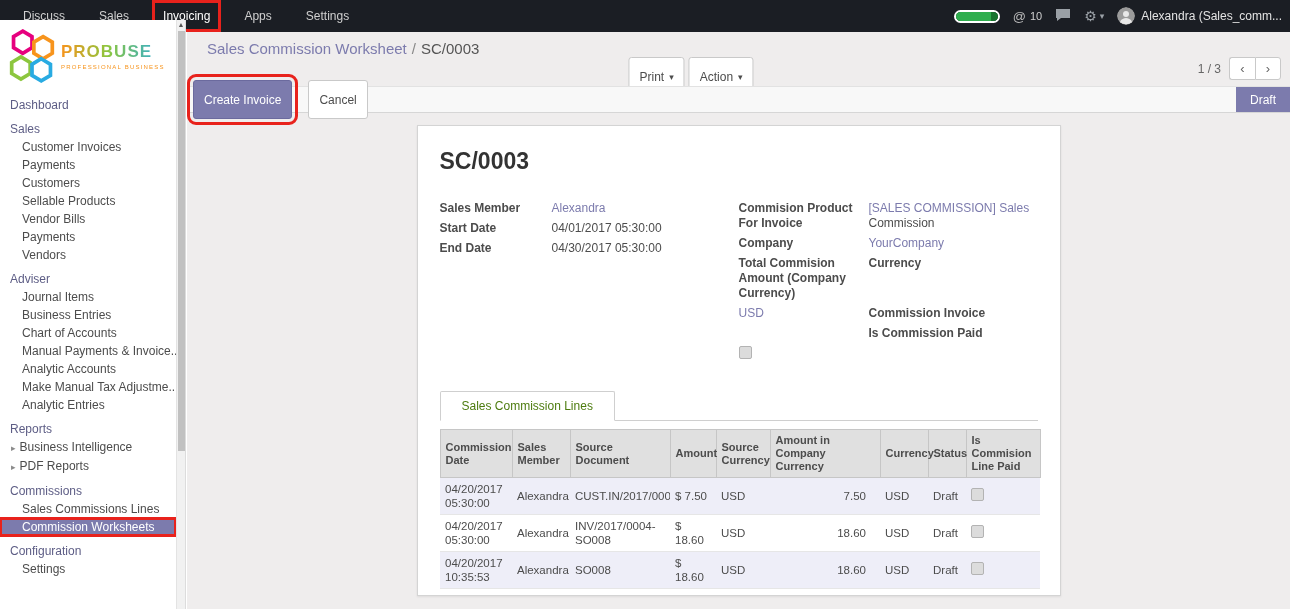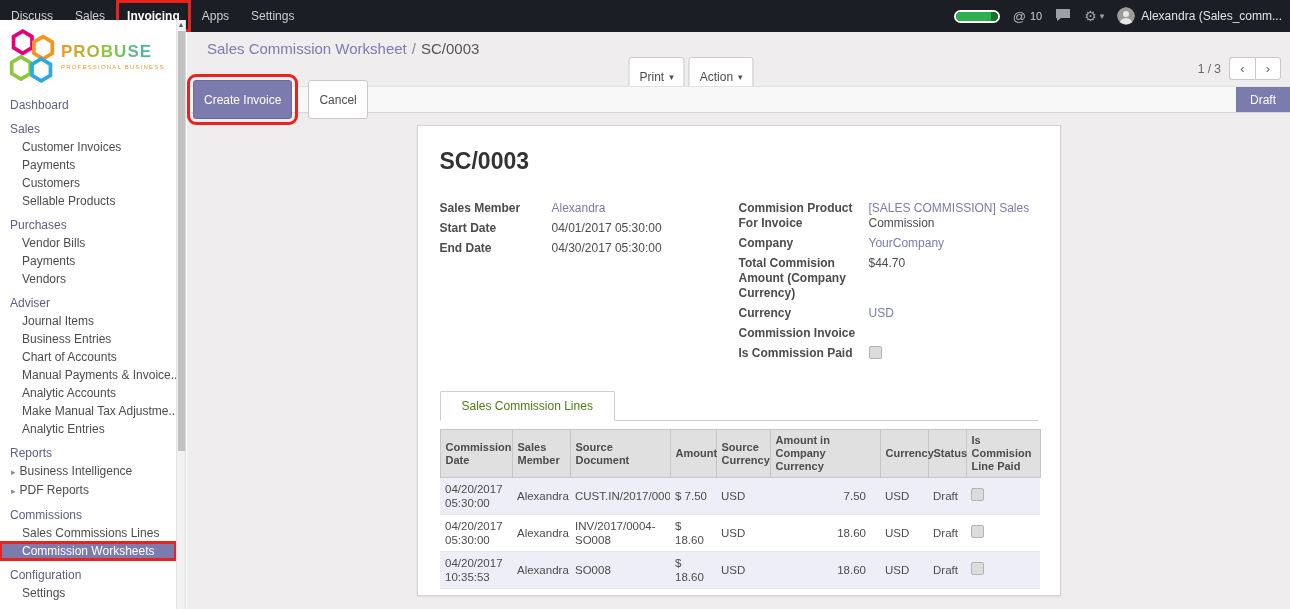--- a/index.html
+++ b/index.html
@@ -7,22 +7,22 @@
   body {
     font-family: "Liberation Sans", "DejaVu Sans", sans-serif;
     font-size: 12px; color:#4c4c4c; background:#fff; position:relative;
   }
 
   
   .topbar {
     position:absolute; top:0; left:0; right:0; height:32px;
     background:#1b1e24; display:flex; align-items:center; color:#cfcfcf;
   }
-  .topbar .menu { line-height:32px; padding:0 11px; font-size:12px; cursor:pointer; white-space:nowrap; }
-  .topbar .menu.annot { outline:3px solid #e8221c; outline-offset:-3px; color:#fff;font-weight:bold; }
+  .topbar .menu { line-height:32px; padding:0 11px; font-size:12px; cursor:pointer; white-space:nowrap;margin-left:12px; }
+  .topbar .menu.annot { outline:3px solid #e8221c; outline-offset:-3px; color:#fff; }
   .systray { margin-left:auto; display:flex; align-items:center; gap:13px; padding-right:8px; }
   .planner { width:46px; height:13px; border:2px solid #fff; border-radius:8px; overflow:hidden; background:#1b1e24; }
   .planner-fill { height:100%; width:100%; background:linear-gradient(90deg,#2fae4e 0 84%,#19742f 84%); }
   .activity { display:flex; align-items:center; gap:4px; color:#b9b9b9; font-size:13px; }
   .activity .count { font-size:11px; color:#cfcfcf; }
   .tools { color:#9aa0a6; font-size:14px; display:flex; align-items:center; gap:3px; }
   .tools .caret, .btn .caret { font-size:9px; }
   .user { display:flex; align-items:center; gap:6px; color:#e3e3e3; white-space:nowrap; }
   .avatar { width:18px; height:18px; border-radius:50%; overflow:hidden; display:inline-block; }
 
@@ -179,21 +179,20 @@
 
   <div class="nav">
     <div class="sec-title">Dashboard</div>
 
     <div class="sec-title">Sales</div>
     <div class="item">Customer Invoices</div>
     <div class="item">Payments</div>
     <div class="item">Customers</div>
     <div class="item">Sellable Products</div>
 
-    <div class="sec-title">Purchases</div>
     <div class="item">Vendor Bills</div>
     <div class="item">Payments</div>
     <div class="item">Vendors</div>
 
     <div class="sec-title">Adviser</div>
     <div class="item">Journal Items</div>
     <div class="item">Business Entries</div>
     <div class="item">Chart of Accounts</div>
     <div class="item">Manual Payments &amp; Invoice...</div>
     <div class="item">Analytic Accounts</div>
@@ -265,21 +264,20 @@
 
         <div class="group right">
           <div class="lbl">Commision Product For Invoice</div>
           <div class="val">
             <span class="link">[SALES COMMISSION] Sales</span>
             <span>Commission</span>
           </div>
           <div class="lbl">Company</div>
           <div class="val"><span class="link">YourCompany</span></div>
           <div class="lbl">Total Commision Amount (Company Currency)</div>
-          <div class="val">$44.70</div>
           <div class="lbl">Currency</div>
           <div class="val"><span class="link">USD</span></div>
           <div class="lbl">Commission Invoice</div>
           <div class="val"></div>
           <div class="lbl">Is Commission Paid</div>
           <div class="val"><span class="cb"></span></div>
         </div>
       </div>
 
       <div class="tabs">

